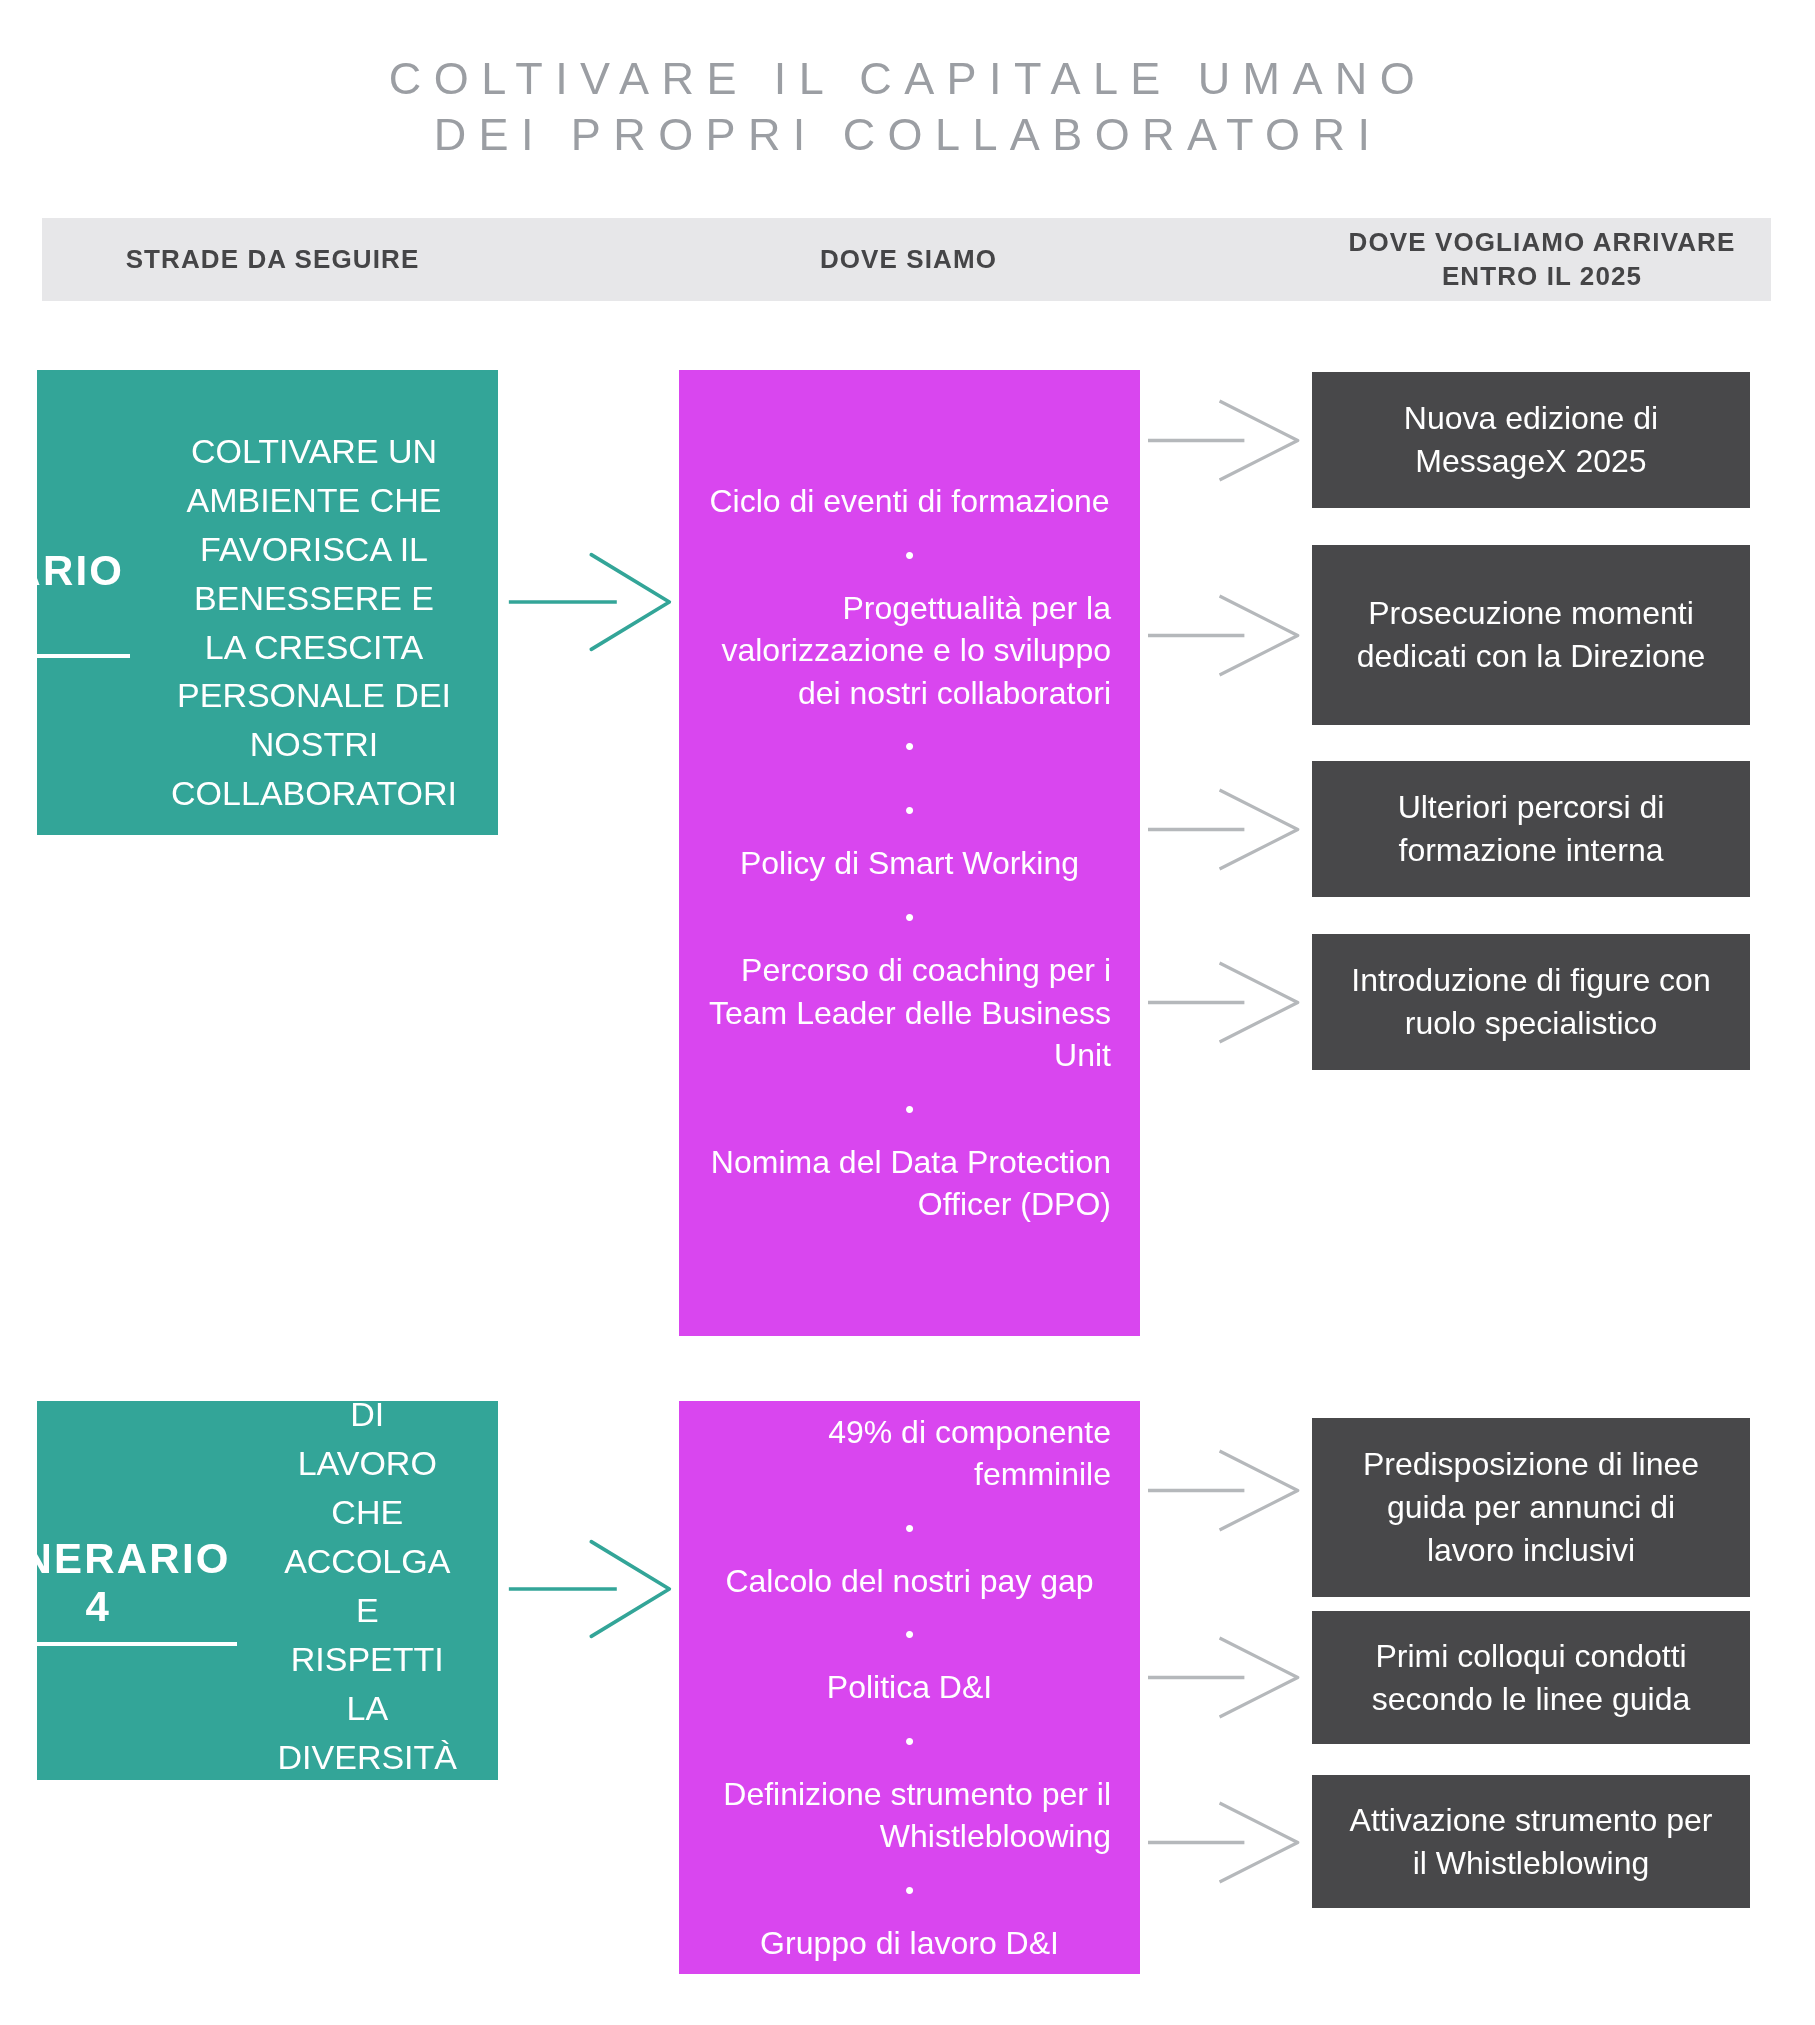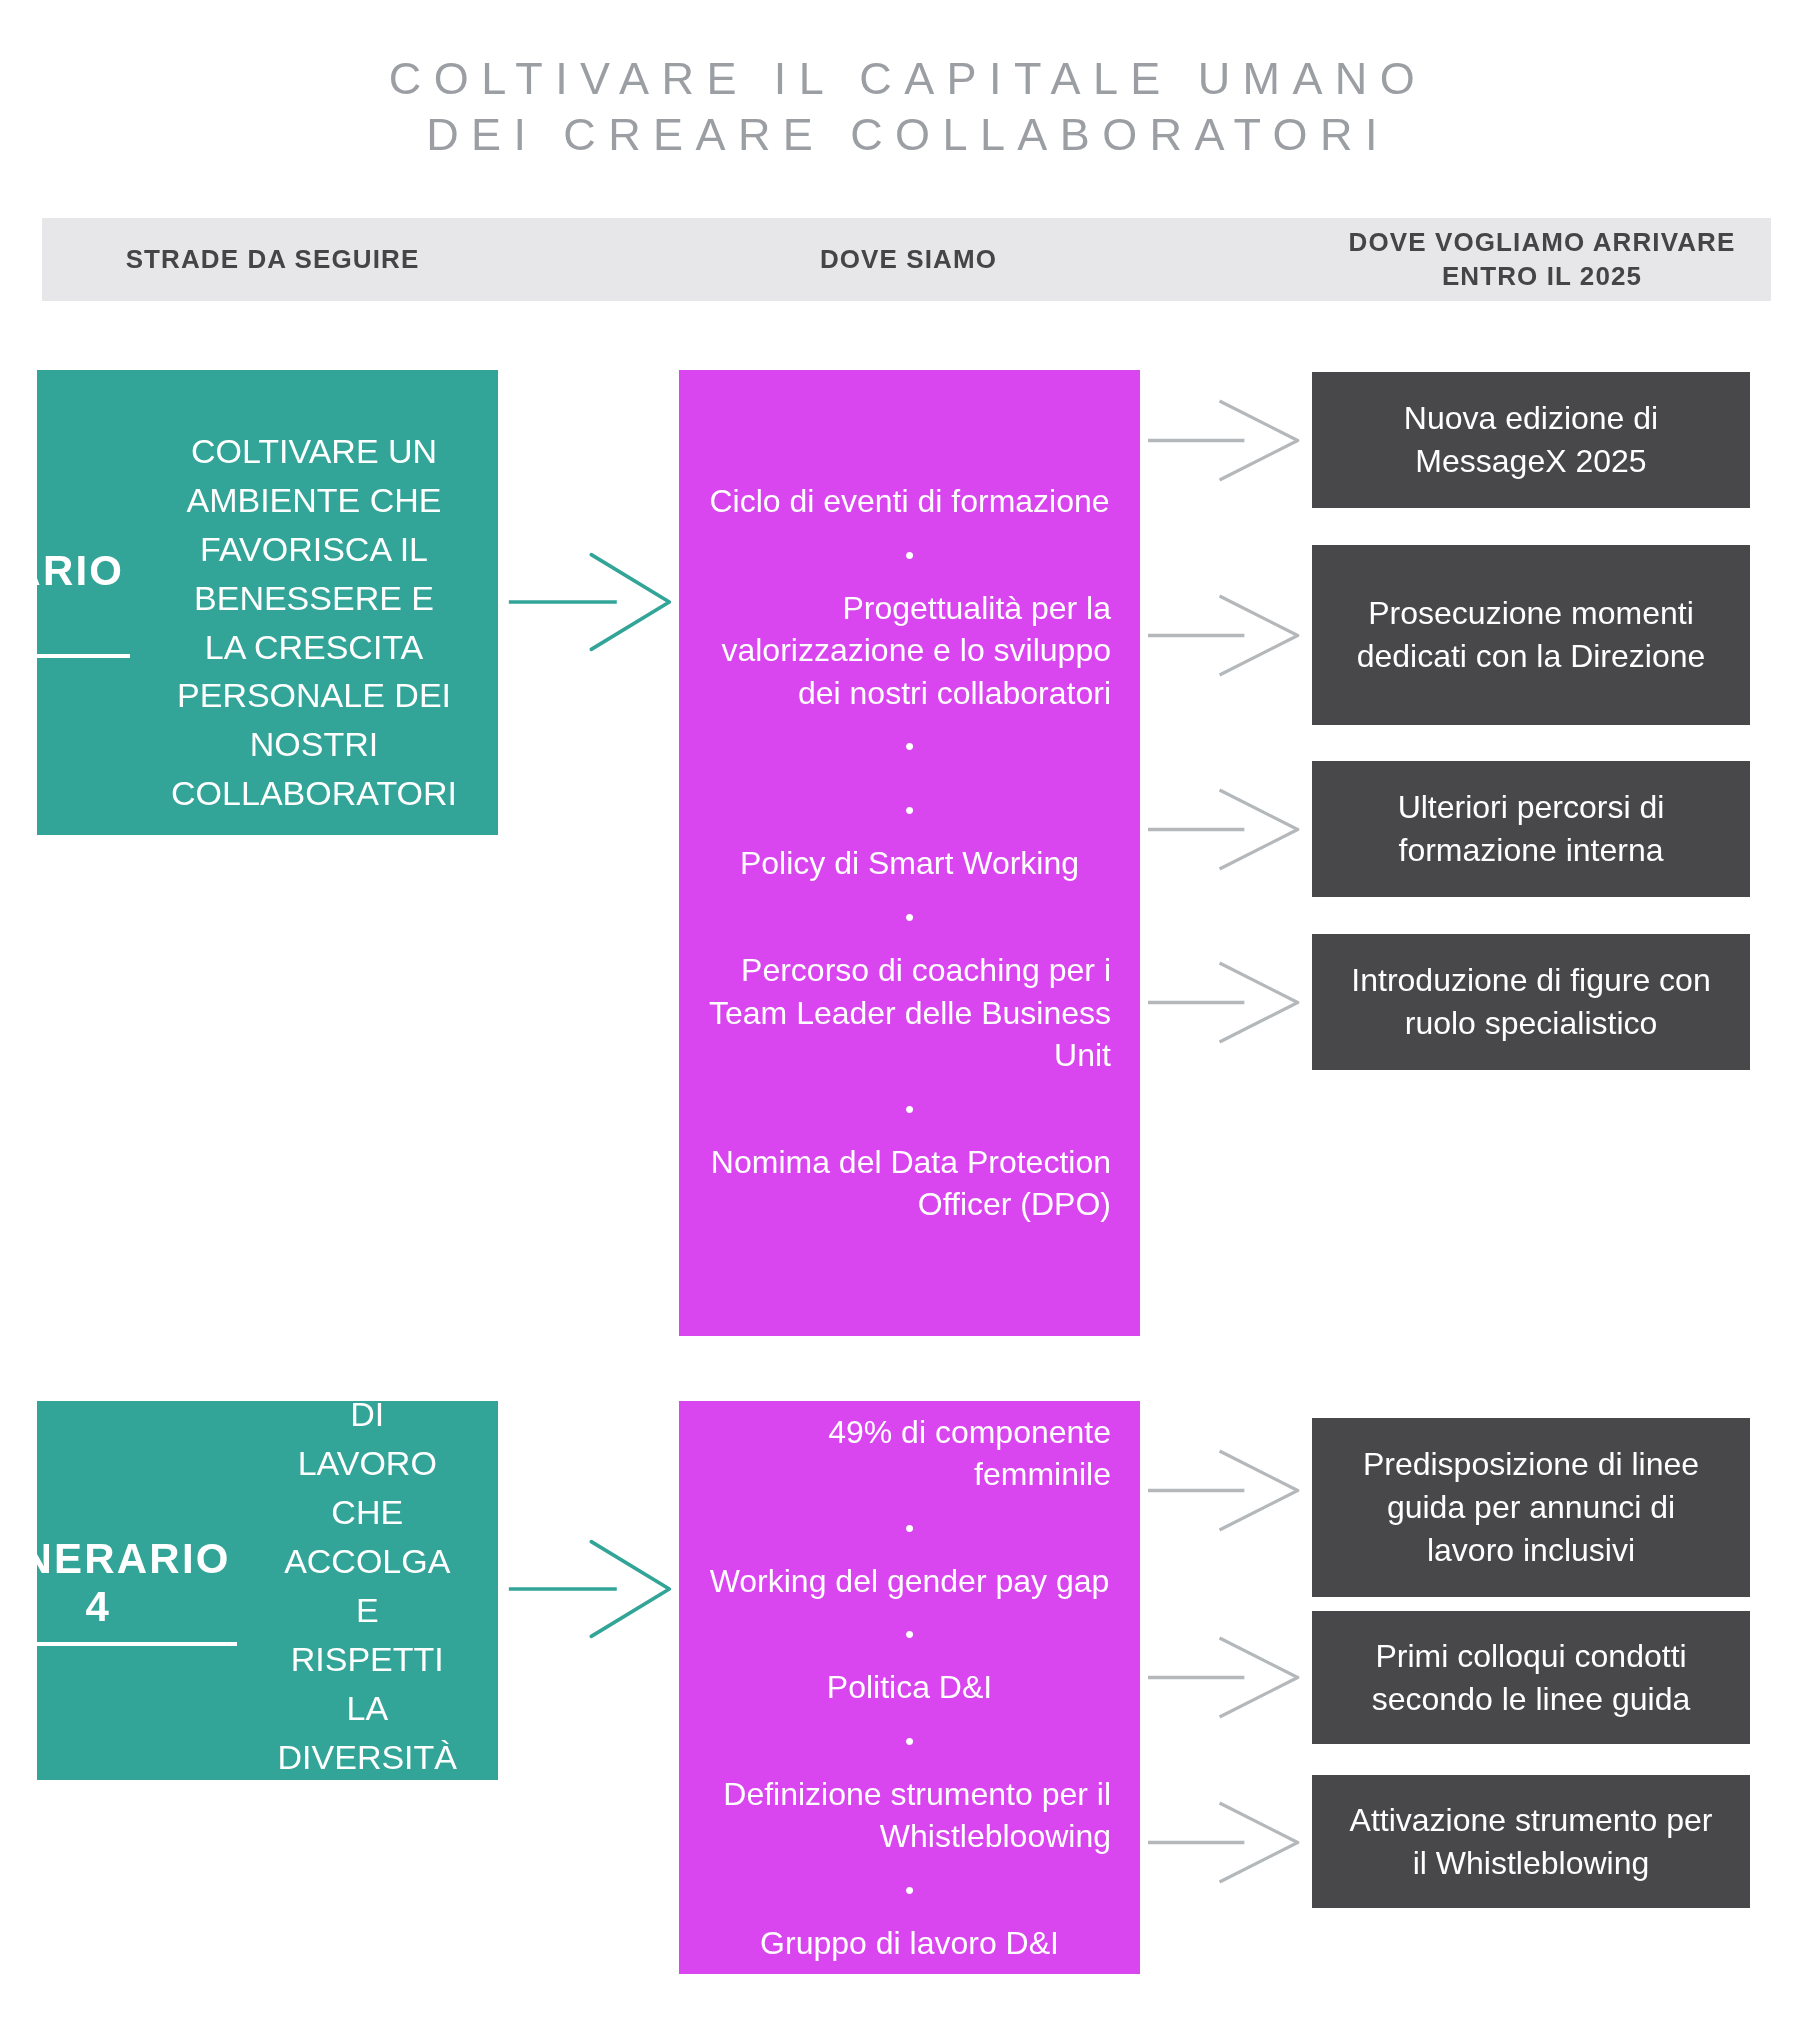--- a/index.html
+++ b/index.html
@@ -41,21 +41,21 @@
 
   .arrow{position:absolute;}
 </style>
 </head>
 <body>
 
 <div id="page">
 
   <div class="title">
     <div>COLTIVARE IL CAPITALE UMANO</div>
-    <div>DEI CREARE COLLABORATORI</div>
+    <div>DEI PROPRI COLLABORATORI</div>
   </div>
 
   <div class="band">
     <div class="hcol c2">DOVE SIAMO</div>
     <div class="hcol c1">STRADE DA SEGUIRE</div>
     <div class="hcol c3">
       <div>DOVE VOGLIAMO ARRIVARE</div>
       <div>ENTRO IL 2025</div>
     </div>
   </div>
@@ -119,21 +119,21 @@
   </div>
 
   <svg class="arrow" style="left:507px;top:1527px;" width="170" height="124" viewBox="0 0 232 170">
     <line x1="2" y1="85" x2="150" y2="85" stroke="#33a598" stroke-width="5" fill="none"></line>
     <polyline points="115,20 222,85 115,150" stroke="#33a598" stroke-width="5" fill="none" stroke-linecap="round" stroke-linejoin="round"></polyline>
   </svg>
 
   <div class="gray-box" style="top:1401px;height:573px;">
     <div class="gitem">49% di componente femminile</div>
     <div class="gdot">•</div>
-    <div class="gitem">Working del gender pay gap</div>
+    <div class="gitem">Calcolo del nostri pay gap</div>
     <div class="gdot">•</div>
     <div class="gitem">Politica D&amp;I</div>
     <div class="gdot">•</div>
     <div class="gitem">Definizione strumento per il Whistlebloowing</div>
     <div class="gdot">•</div>
     <div class="gitem">Gruppo di lavoro D&amp;I</div>
   </div>
 
   <svg class="arrow" style="left:1148px;top:1439px;" width="157" height="103" viewBox="0 0 215 140">
     <line x1="0" y1="70" x2="132" y2="70" stroke="#b5b8bb" stroke-width="4.5" fill="none"></line>

